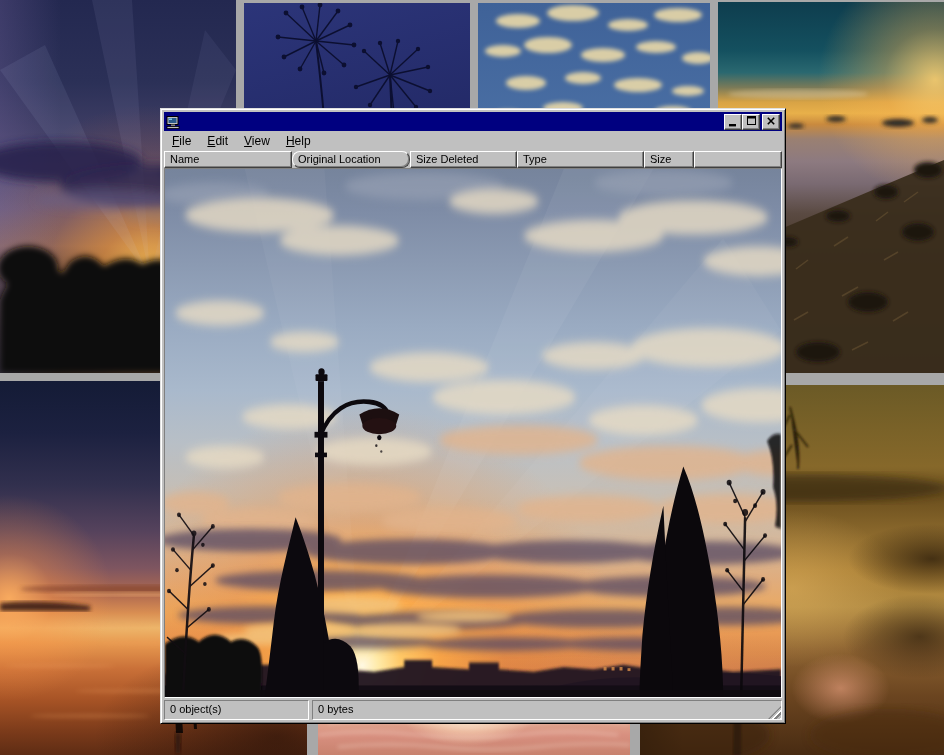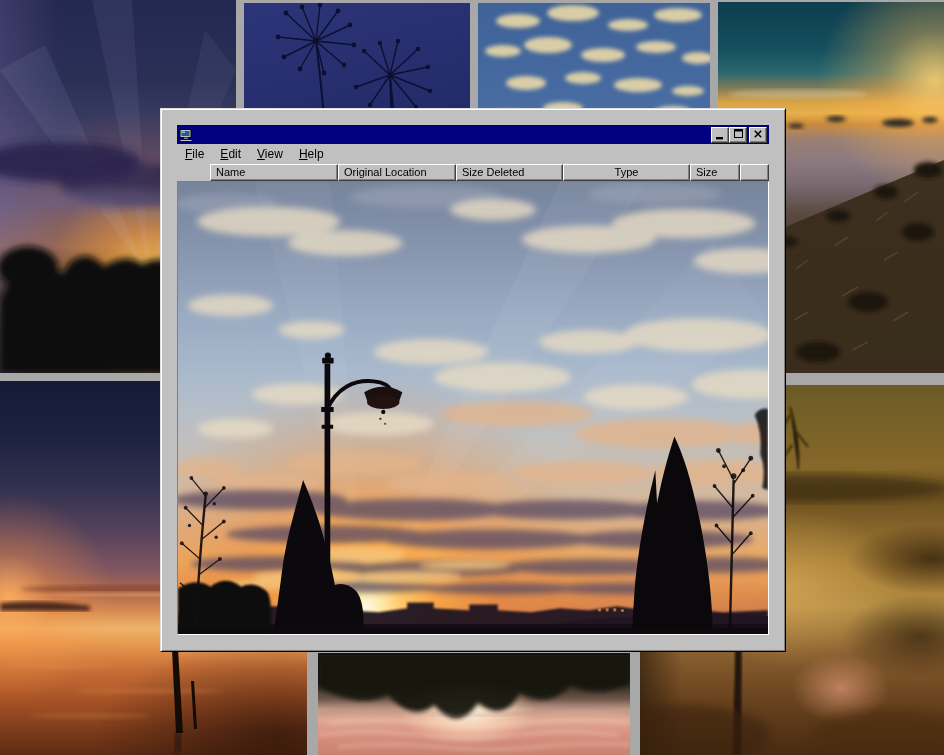--- a/index.html
+++ b/index.html
@@ -37,25 +37,25 @@
       linear-gradient(180deg,#1f1c15 0%,#262118 28%,#6b5548 45%,#caa08a 56%,#e0a890 66%,#d89080 80%,#c8826e 100%);}
   #t-gold{left:640px;top:385px;width:304px;height:370px;
     background:
       linear-gradient(90deg, rgba(40,25,10,.65), rgba(40,25,10,0) 14%),
       radial-gradient(ellipse 70px 50px at 66% 82%, rgba(242,166,134,.6), rgba(242,166,134,0) 70%),
       radial-gradient(ellipse 120px 50px at 96% 47%, rgba(30,18,6,.7), rgba(30,18,6,0) 70%),
       radial-gradient(ellipse 110px 60px at 92% 68%, rgba(30,18,6,.6), rgba(30,18,6,0) 70%),
       radial-gradient(ellipse 150px 110px at 50% 55%, rgba(226,178,96,.55), rgba(226,178,96,0) 72%),
       linear-gradient(180deg,#6b5a26 0%,#7a6228 12%,#86682a 22%,#6b4f1e 30%,#8a682c 40%,#a87e34 50%,#b08a42 60%,#8a6030 72%,#6b4520 84%,#482b12 100%);}
   
-  .win{position:absolute;left:160px;top:108px;width:626px;height:544px;
+  .win{position:absolute;left:160px;top:108px;width:626px;height:616px;
     box-sizing:border-box;background:#c0c0c0;
     border:1px solid;border-color:#dfdfdf #000 #000 #dfdfdf;
     box-shadow:inset 1px 1px 0 #fff, inset -1px -1px 0 #808080;
-    padding:16px;display:flex;flex-direction:column;}
+    padding:3px;display:flex;flex-direction:column;}
   .titlebar{height:19px;background:#000080;display:flex;align-items:center;
     padding:0 2px;flex:0 0 auto;}
   .ticon{width:14px;height:13px;margin-right:3px;flex:0 0 auto;}
   .ttext{color:#fff;font-size:11px;font-weight:bold;flex:1 1 auto;white-space:nowrap;overflow:hidden;}
   .tbtns{display:flex;align-items:center;gap:0;}
   .tbtn{width:16px;height:14px;background:#c0c0c0;border:1px solid;
     border-color:#fff #404040 #404040 #fff;box-shadow:inset -1px -1px 0 #808080;
     padding:0;display:flex;align-items:flex-end;justify-content:center;cursor:default;}
   .tbtn svg{display:block;margin:0 auto 2px;}
   .tbtn.close{margin-left:2px;}
@@ -350,24 +350,24 @@
   </div>
 
   <div class="menubar">
     <span class="menuitem"><u>F</u><span>ile</span></span>
     <span class="menuitem"><u>E</u><span>dit</span></span>
     <span class="menuitem"><u>V</u><span>iew</span></span>
     <span class="menuitem"><u>H</u><span>elp</span></span>
   </div>
 
   <div class="headers">
-    <div class="col" style="width:128px;margin-left:33px;">Name</div>
-    <div class="col" style="width:118px;">Original Location</div>
+    <div class="col" style="width:128px;">Name</div>
+    <div class="col" style="width:118px;border-radius:8px;">Original Location</div>
     <div class="col" style="width:107px;">Size Deleted</div>
-    <div class="col" style="width:127px;text-align:center;">Type</div>
+    <div class="col" style="width:127px;">Type</div>
     <div class="col right" style="width:50px;">Size</div>
     <div class="col grow"></div>
   </div>
 
   <div class="client">
     <svg viewBox="0 0 618 458" preserveAspectRatio="none">
       <defs>
         <filter id="pb4">
             <feGaussianBlur stdDeviation="4"></feGaussianBlur>
           </filter>
@@ -522,14 +522,19 @@
           <circle cx="592" cy="292" r="2"></circle>
           <circle cx="564" cy="348" r="2"></circle>
           <circle cx="600" cy="356" r="2"></circle>
       </g>
       <path d="M604,236 Q612,252 610,276 Q616,290 612,310 L618,312 L618,230 Q610,228 604,236 Z" fill="#0b080c" opacity=".85" filter="url(#pb1)"></path>
 
       <rect x="0" y="452" width="618" height="6" fill="#0d0a0d" opacity=".9"></rect>
     </svg>
   </div>
 
+  <div class="statusbar">
+    <div class="panel p1">0 object(s)</div>
+    <div class="panel p2">0 bytes</div>
+    <div class="grip"></div>
+  </div>
 
 </div>
 
 </body></html>

